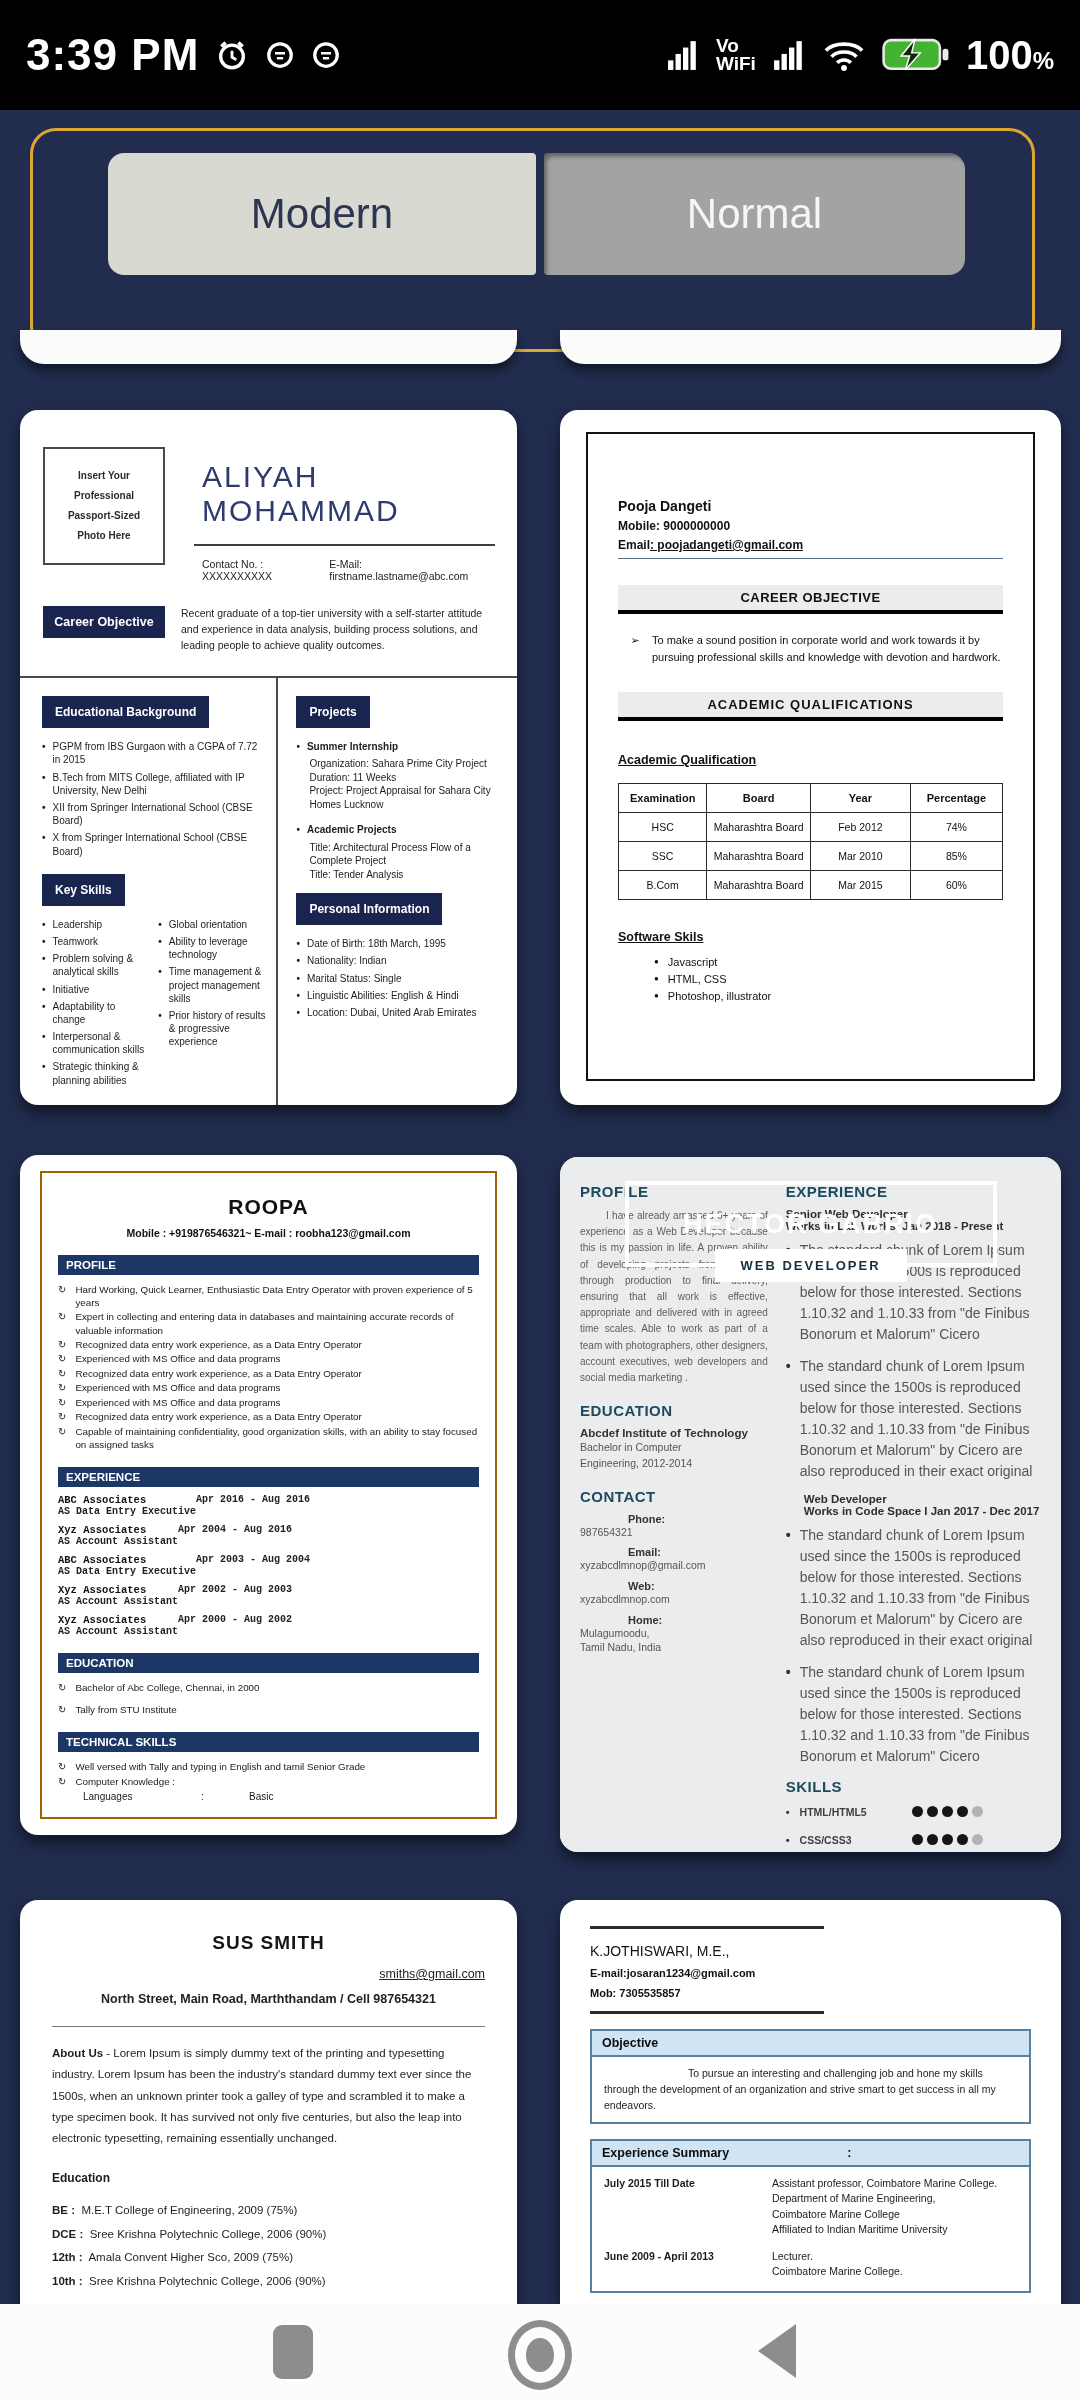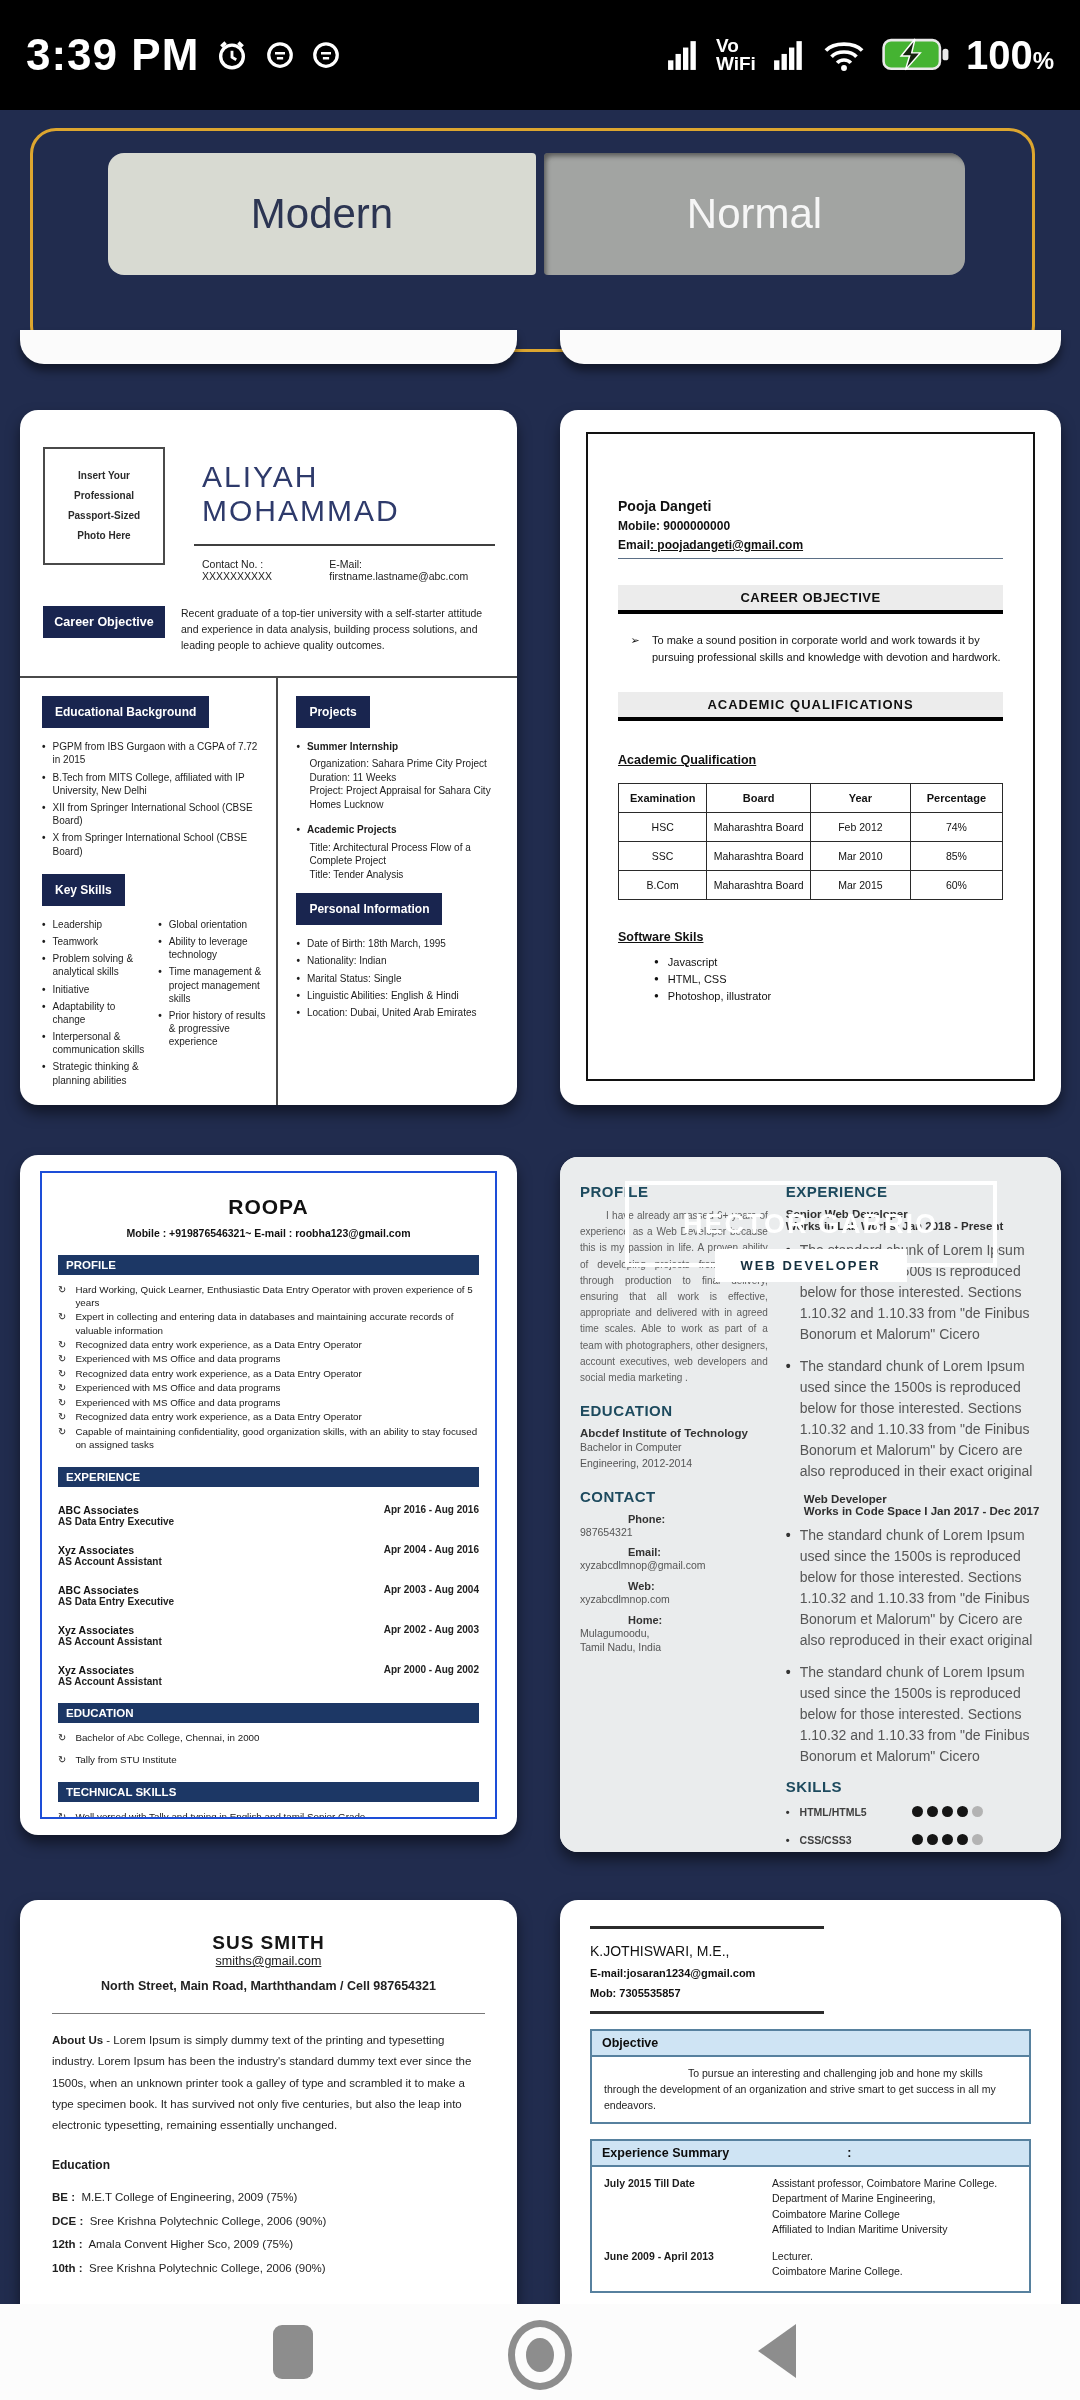--- a/index.html
+++ b/index.html
@@ -74,29 +74,29 @@
   .po-sub{font-weight:bold;text-decoration:underline;font-size:12.5px;margin-top:32px;color:#111;}
   .po-table{width:100%;border-collapse:collapse;margin-top:16px;}
   .po-table th,.po-table td{border:1.5px solid #2a2a2a;text-align:center;padding:8px 4px;font-size:10.5px;color:#111;}
   .po-table th{font-weight:bold;font-size:11px;}
   .po-soft{margin-top:30px;}
   .po-ul{margin:10px 0 0 36px;}
   .po-ul li{font-size:11px;color:#111;line-height:1.55;display:flex;gap:9px;}
   .po-ul li::before{content:"●";font-size:8px;line-height:1.9;}
 
   
-  .ro-page{position:absolute;left:20px;right:20px;top:16px;bottom:16px;border:2px solid #1d4ed8;
+  .ro-page{position:absolute;left:20px;right:20px;top:16px;bottom:16px;border:2px solid #a16207;
            padding:22px 16px;box-sizing:border-box;overflow:hidden;}
   .ro-name{text-align:center;font-size:21px;font-weight:bold;color:#111;letter-spacing:1px;}
   .ro-contact{text-align:center;font-size:10.5px;font-weight:bold;color:#111;margin-top:8px;}
   .ro-bar{background:#1c3765;color:#fff;font-weight:bold;font-size:11.5px;padding:4px 8px;margin-top:16px;}
   .ro-ul{margin-top:8px;}
   .ro-ul li{display:flex;gap:9px;font-size:9.8px;color:#1a1a1a;line-height:1.35;margin-bottom:1px;}
   .ro-ul li::before{content:"↻";font-size:10px;}
-  .ro-exp{display:flex;justify-content:space-between;margin-top:17px;}
+  .ro-exp{display:flex;justify-content:flex-start;margin-top:7px;font-family:Liberation Mono, monospace;}
   .ro-exp .c{font-weight:bold;font-size:10.5px;color:#111;}
   .ro-exp .r{font-weight:600;font-size:10px;color:#222;}
   .ro-exp .d{font-weight:bold;font-size:10px;color:#222;}
   .ro-kv{display:flex;font-size:10px;color:#1a1a1a;margin-left:25px;line-height:1.5;}
   .ro-kv .k{width:118px;min-width:118px;}
   .ro-kv .c2{width:48px;min-width:48px;}
 
   
   .he-header{height:158px;background:#20485a;position:relative;}
   .he-namebox{position:absolute;left:50%;top:24px;transform:translateX(-50%);width:372px;height:86px;
@@ -119,21 +119,21 @@
   .he-ul li::before{content:"•";color:#333;font-weight:bold;}
   .he-skill{display:flex;align-items:center;margin-bottom:10px;}
   .he-skill .b{margin-right:10px;color:#333;font-weight:bold;font-size:11px;}
   .he-skill .n{width:112px;font-size:10.5px;color:#3f3f3f;font-weight:600;}
   .dot{width:11px;height:11px;border-radius:50%;background:#b3b3b3;display:inline-block;margin-right:4px;}
   .dot.filled{background:#151515;}
 
   
   .su-page{padding:32px 32px 0 32px;}
   .su-name{text-align:center;font-size:19px;font-weight:bold;color:#161616;letter-spacing:1px;}
-  .su-email{text-align:center;font-size:12.5px;color:#222;text-decoration:underline;}
+  .su-email{text-align:right;font-size:12.5px;color:#222;text-decoration:underline;margin-top:13px;}
   .su-addr{text-align:center;font-size:12.5px;font-weight:bold;color:#222;margin-top:11px;}
   .su-hr{border-top:1.5px solid #777;margin:20px 0 16px 0;}
   .su-about{font-size:11.5px;color:#1f1f1f;line-height:1.85;}
   .su-about .b{font-weight:bold;}
   .su-label{font-weight:bold;font-size:12px;color:#1c1c1c;margin-top:22px;}
   .su-rows{margin-top:14px;}
   .su-row{font-size:11.5px;color:#1f1f1f;line-height:2.05;}
   .su-row .k{font-weight:bold;}
 
   

